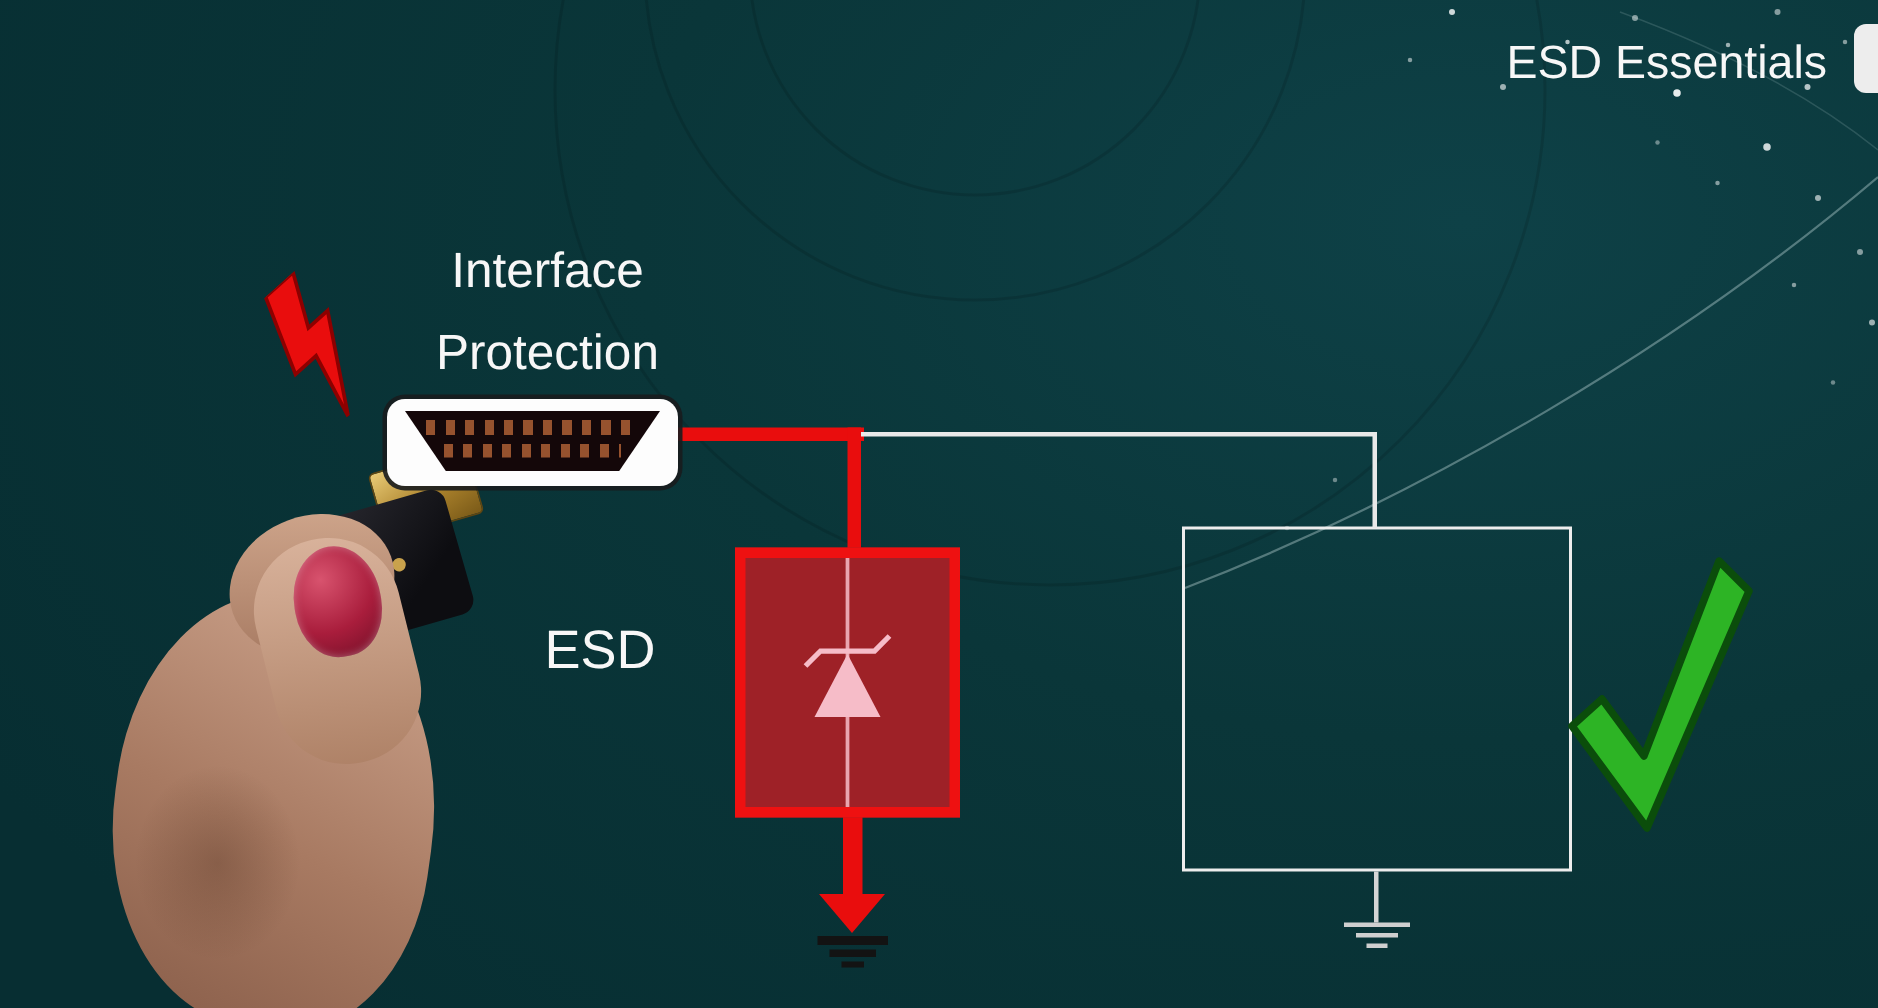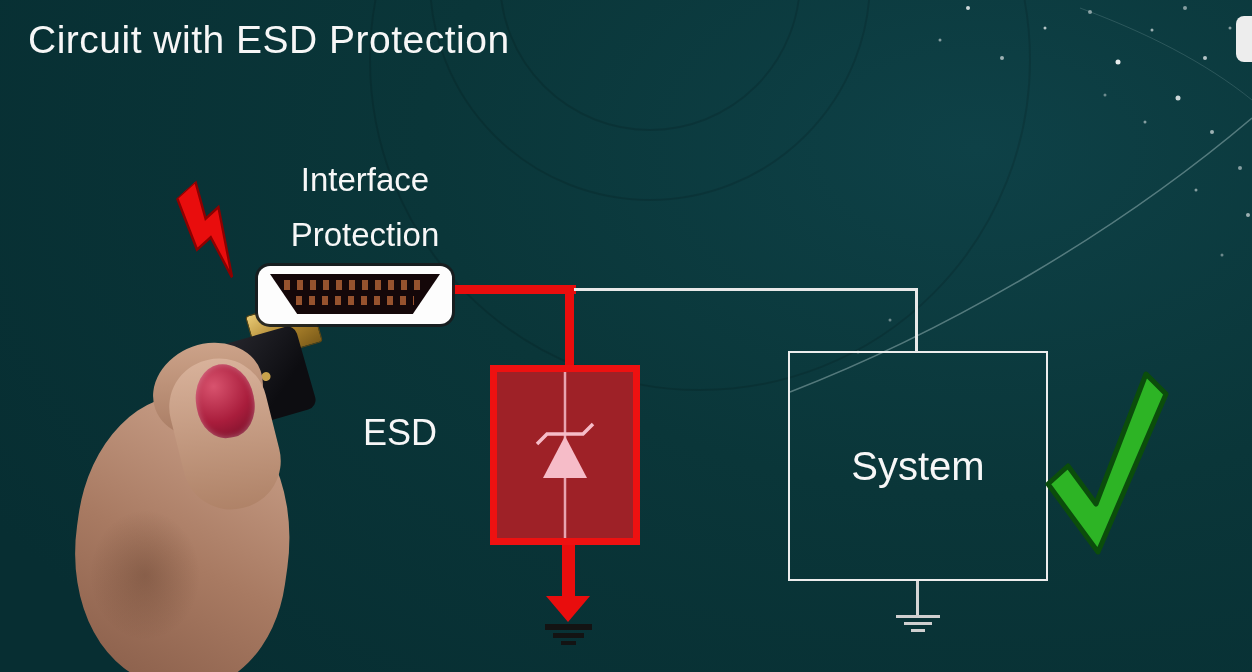--- a/index.html
+++ b/index.html
@@ -122,21 +122,21 @@
         <circle cx="1145" cy="122" r="1.5" opacity=".5"></circle>
       <circle cx="1105" cy="95" r="1.5" opacity=".4"></circle>
         <circle cx="1248" cy="215" r="2" opacity=".6"></circle>
       <circle cx="1222" cy="255" r="1.5" opacity=".4"></circle>
         <circle cx="1196" cy="190" r="1.5" opacity=".5"></circle>
       <circle cx="890" cy="320" r="1.5" opacity=".4"></circle>
         <circle cx="858" cy="352" r="1.5" opacity=".3"></circle>
     </g>
   </svg>
 
-  <h1 class="page-title">Circuit with ESD Protection</h1>
+  <div class="brand">ESD Essentials</div>
   <div class="logo"></div>
 
   <div class="abs label interface-label">
     <span>Interface</span>
     <span>Protection</span>
   </div>
 
   <svg class="abs bolt" viewBox="0 0 44 78">
     <polygon points="20,0 40,0 26,28 40,28 10,78 19,42 4,42" style="fill:var(--wire-red,#e90d0d);stroke:#8d0000;stroke-width:2;"></polygon>
   </svg>
@@ -180,21 +180,20 @@
 
   <div class="abs arrow-shaft"></div>
   <div class="abs arrow-head"></div>
   <div>
     <div class="gnd-bar gndD1"></div>
     <div class="gnd-bar gndD2"></div>
     <div class="gnd-bar gndD3"></div>
   </div>
 
   <div class="abs system-box">
-    <span>System</span>
   </div>
 
   <div class="abs wire-sys-gnd"></div>
   <div>
     <div class="gnd-bar light gndS1"></div>
     <div class="gnd-bar light gndS2"></div>
     <div class="gnd-bar light gndS3"></div>
   </div>
 
   <svg class="abs check" viewBox="0 0 128 192">

